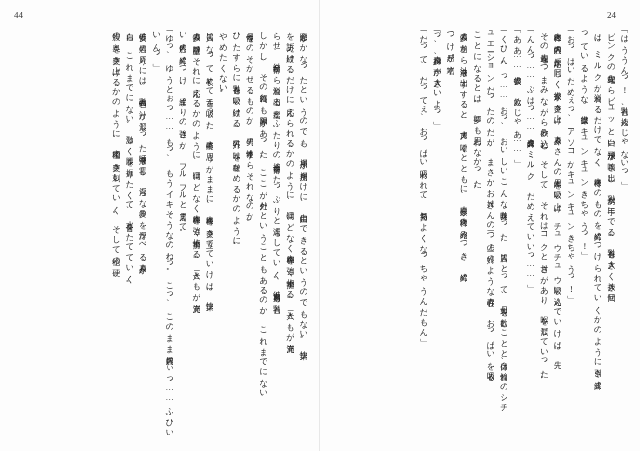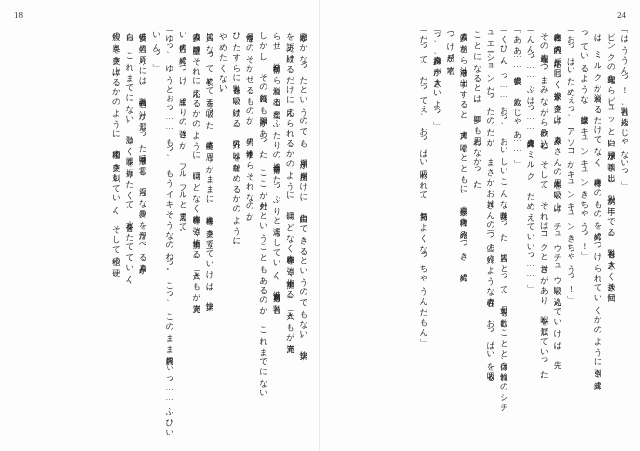--- a/index.html
+++ b/index.html
@@ -36,21 +36,21 @@
   
   .folio {
     position: absolute;
     top: 10px;
     font-size: 9px;
     color: #333;
     font-family: "Liberation Serif", serif;
     letter-spacing: 0;
   }
   .page-left .folio { left: 14px; }
-  .page-right .folio { right: 14px; }
+  .page-right .folio { right: 24px; }
 
   
   .textblock {
     position: absolute;
     top: 26px;
     bottom: 18px;
     left: 12px;
     right: 12px;
     display: flex;
     flex-direction: row-reverse;
@@ -78,21 +78,21 @@
   .col.indent {
     padding-top: 2px;
   }
 </style>
 </head>
 <body>
 
 <div id="spread">
 
   <div class="page page-left">
-    <div class="folio">18</div>
+    <div class="folio">44</div>
     <div class="textblock">
         <div class="col">念願がかなったというのでも、場所が場所だけに、自由にできるというのでもない。快楽</div>
         <div class="col">を訴え続けるだけに応えられるかのように、何ほどなく肉棒を強く抱擁する。二人ともが充満</div>
         <div class="col">らせ、結合部から溢れ出る蜜がふたりの接合部をたっぷりと濡らしていく。彼女自身も乳首</div>
         <div class="col">しかし、その行為にも限界があった。ここが外だということもあるのか、これまでにない</div>
         <div class="col">母性をのぞかせるものか、男の本性すらそれなのか。</div>
         <div class="col">ひたすらに乳首を吸い続ける。乳汁の味を確かめるかのように。</div>
         <div class="col">やめたくない。</div>
         <div class="col">旨人になって初めて舌を吸った、本能の思うがままに、肉棒を突き立てていけば、快楽</div>
         <div class="col">真夕の膣壁はそれに応えるかのように、何ほどなく肉棒を強く抱擁する。二人ともが充満</div>

